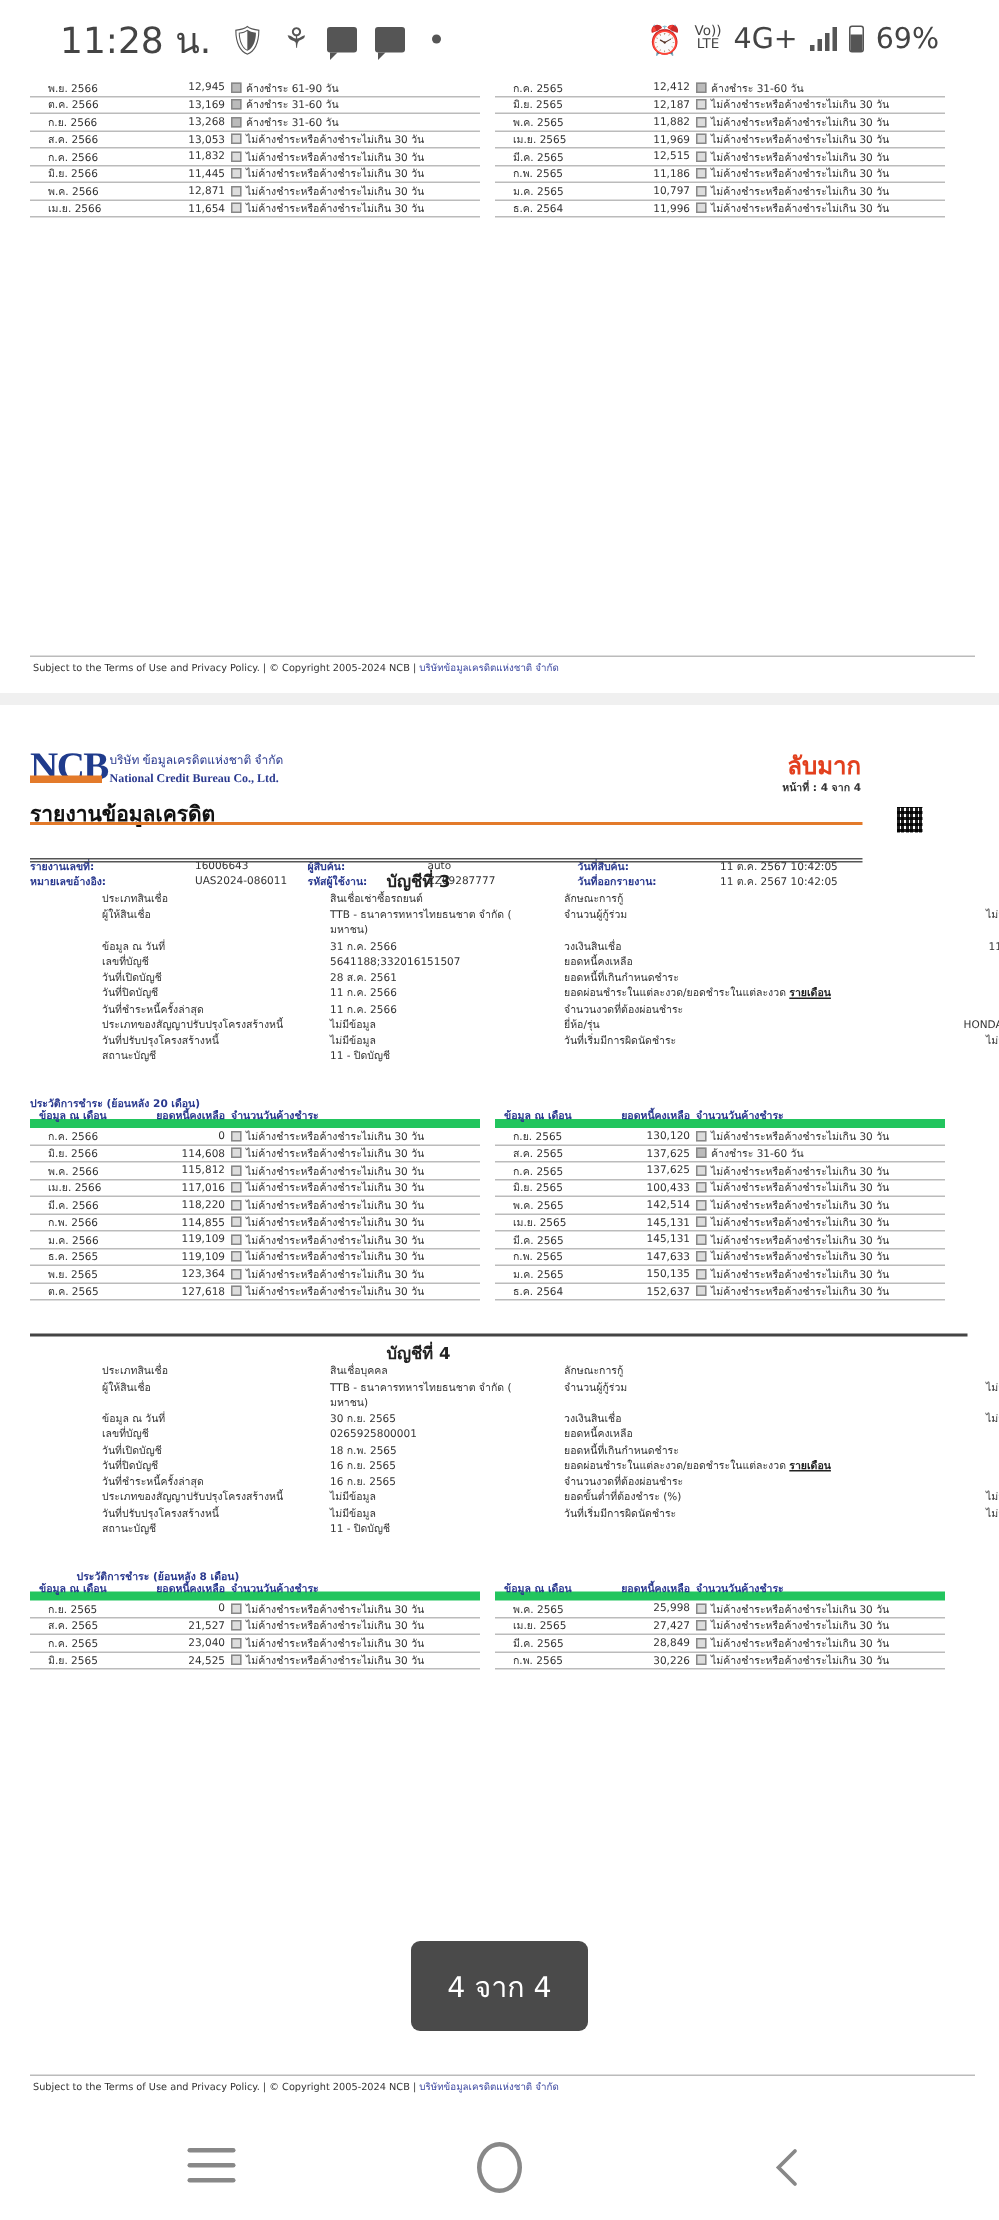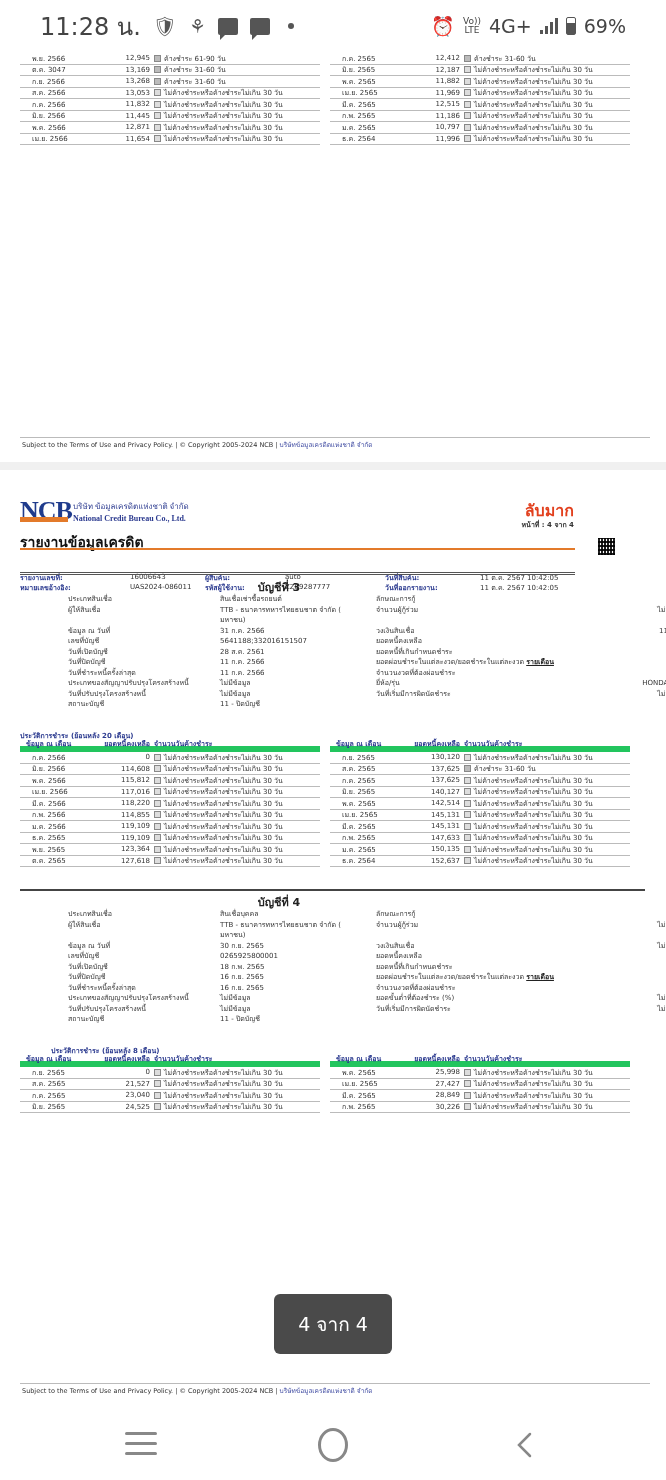--- a/index.html
+++ b/index.html
@@ -102,21 +102,21 @@
   <div class="col" style="left:20px; top:53px;" id="p3l">
       <div class="tbl-row">
         <span class="m">พ.ย. 2566</span>
         <span class="b">12,945</span>
         <span class="st">
           <span class="box l"></span>
           <span>ค้างชำระ 61-90 วัน</span>
         </span>
       </div>
       <div class="tbl-row">
-        <span class="m">ต.ค. 3047</span>
+        <span class="m">ต.ค. 2566</span>
         <span class="b">13,169</span>
         <span class="st">
           <span class="box l"></span>
           <span>ค้างชำระ 31-60 วัน</span>
         </span>
       </div>
       <div class="tbl-row">
         <span class="m">ก.ย. 2566</span>
         <span class="b">13,268</span>
         <span class="st">
@@ -436,21 +436,21 @@
       <div class="tbl-row">
         <span class="m">ก.ค. 2565</span>
         <span class="b">137,625</span>
         <span class="st">
           <span class="box"></span>
           <span>ไม่ค้างชำระหรือค้างชำระไม่เกิน 30 วัน</span>
         </span>
       </div>
       <div class="tbl-row">
         <span class="m">มิ.ย. 2565</span>
-        <span class="b">140,127</span>
+        <span class="b">100,433</span>
         <span class="st">
           <span class="box"></span>
           <span>ไม่ค้างชำระหรือค้างชำระไม่เกิน 30 วัน</span>
         </span>
       </div>
       <div class="tbl-row">
         <span class="m">พ.ค. 2565</span>
         <span class="b">142,514</span>
         <span class="st">
           <span class="box"></span>

